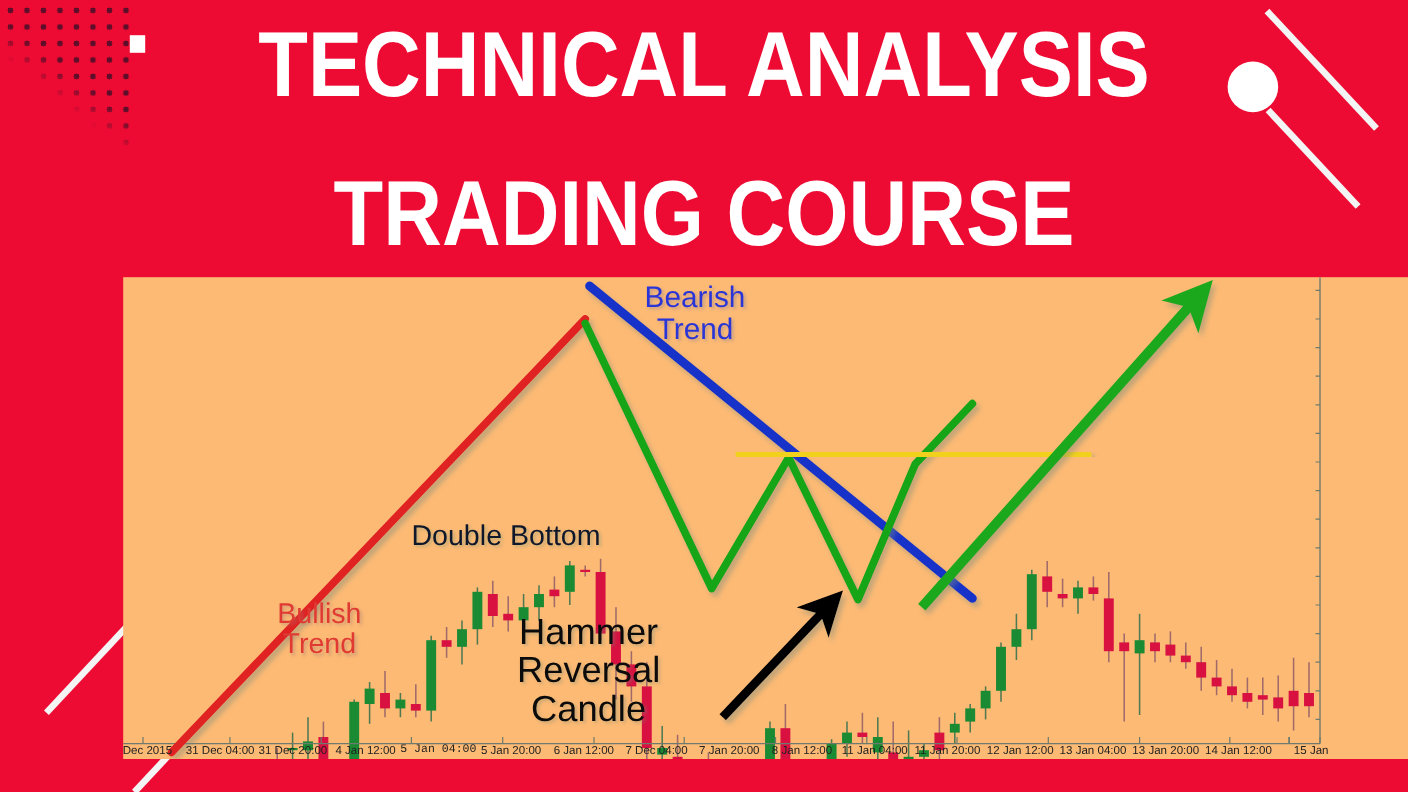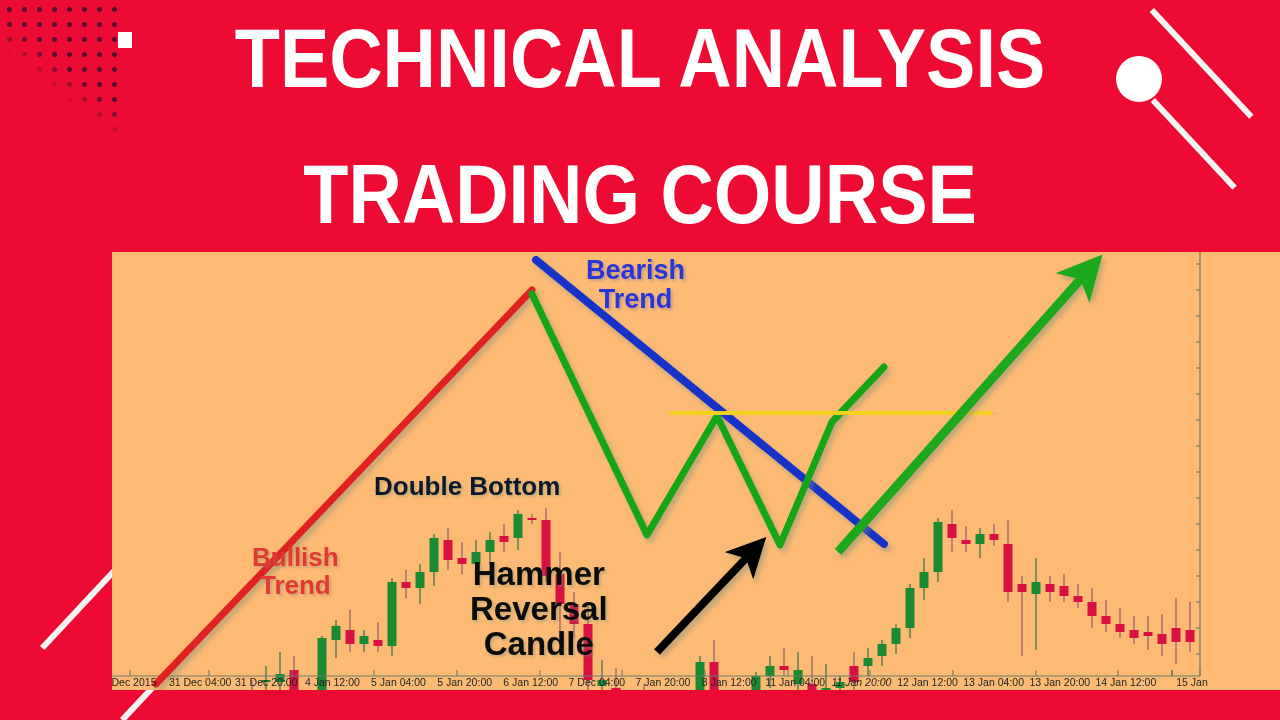--- a/index.html
+++ b/index.html
@@ -56,21 +56,21 @@
     position:absolute;left:0;top:424px;width:1095px;height:18px;
   }
   .xtick-label{
     position:absolute;top:0;
     font-size:10.5px;color:#222;
     font-family:"Liberation Sans", sans-serif;
     white-space:nowrap;transform:translateX(-50%);
   }
   
   .annot{
-    position:absolute;font-weight:bold;white-space:pre;text-align:center;
+    position:absolute;font-weight:normal;white-space:pre;text-align:center;
     font-family:"Liberation Sans", sans-serif;
     line-height:1.06;
   }
   #annot-bearish{left:586px;top:256px;font-size:27px;color:#2a35d8;
     text-shadow:2px 2px 3px rgba(120,120,160,.45);}
   #annot-double-bottom{left:374px;top:473px;font-size:26px;color:#13a313;
     text-shadow:2px 2px 3px rgba(120,150,120,.45);}
   #annot-bullish{left:252px;top:544px;font-size:26px;color:#e03a32;
     text-shadow:2px 2px 3px rgba(160,120,120,.45);}
   #annot-hammer{left:470px;top:557px;font-size:33px;color:#0b0b0b;
@@ -305,28 +305,28 @@
           <line x1="726" y1="300" x2="975" y2="20" fill="none" stroke="#1EA81E" stroke-width="9" stroke-linecap="butt" stroke-linejoin="round" filter="url(#softshadow)" marker-end="url(#arrow-green)"></line>
           <line x1="545" y1="400" x2="640" y2="300" fill="none" stroke="#000000" stroke-width="8" stroke-linecap="butt" stroke-linejoin="round" filter="url(#softshadow)" marker-end="url(#arrow-black)"></line>
         </g>
     </svg>
   </div>
   <div id="xaxis-labels">
       <div class="xtick-label" style="left: 22px;">Dec 2015</div>
       <div class="xtick-label" style="left: 88.125px;">31 Dec 04:00</div>
       <div class="xtick-label" style="left: 154.25px;">31 Dec 20:00</div>
       <div class="xtick-label" style="left: 220.375px;">4 Jan 12:00</div>
-      <div class="xtick-label" style="left: 286.5px;">5 Jan 04:00</div>
+      <div class="xtick-label" style="left: 286.5px; font-family: Liberation Mono, monospace;">5 Jan 04:00</div>
       <div class="xtick-label" style="left: 352.625px;">5 Jan 20:00</div>
       <div class="xtick-label" style="left: 418.75px;">6 Jan 12:00</div>
       <div class="xtick-label" style="left: 484.875px;">7 Dec 04:00</div>
       <div class="xtick-label" style="left: 551px;">7 Jan 20:00</div>
       <div class="xtick-label" style="left: 617.125px;">8 Jan 12:00</div>
       <div class="xtick-label" style="left: 683.25px;">11 Jan 04:00</div>
-      <div class="xtick-label" style="left: 749.375px; font-style: italic;">11 Jan 20:00</div>
+      <div class="xtick-label" style="left: 749.375px;">11 Jan 20:00</div>
       <div class="xtick-label" style="left: 815.5px; text-align: center;">12 Jan 12:00</div>
       <div class="xtick-label" style="left: 881.625px;">13 Jan 04:00</div>
       <div class="xtick-label" style="left: 947.75px;">13 Jan 20:00</div>
       <div class="xtick-label" style="left: 1013.88px;">14 Jan 12:00</div>
       <div class="xtick-label" style="left: 1080px;">15 Jan</div>
     </div>
 </div>
 
 <div class="annot" id="annot-bearish" style="color: rgb(42, 53, 216);">Bearish
 Trend</div>

